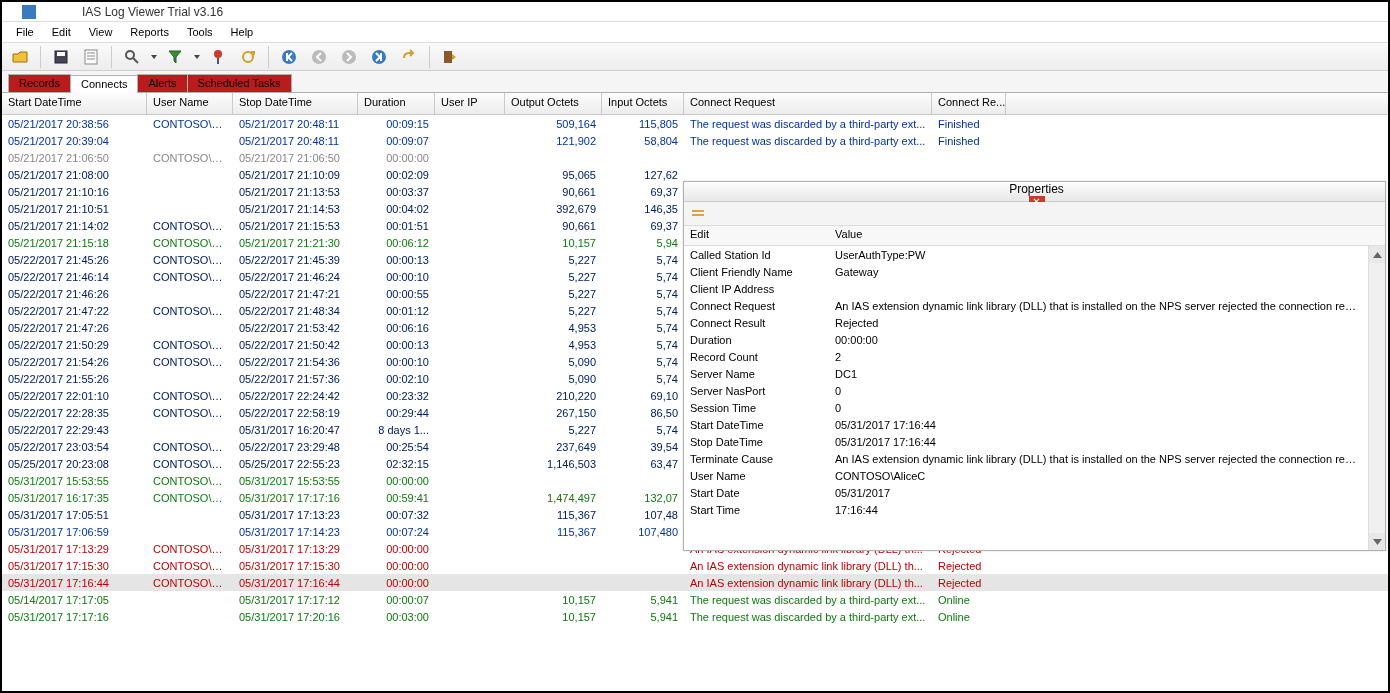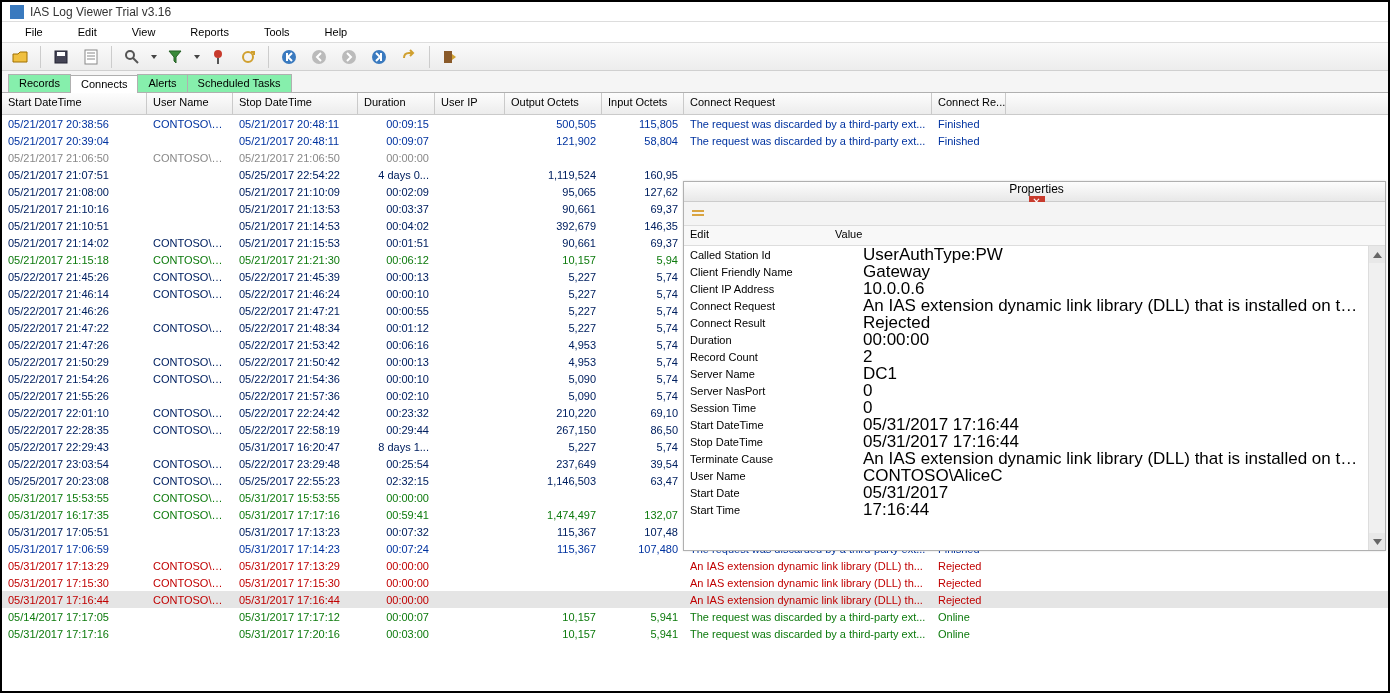--- a/index.html
+++ b/index.html
@@ -1,35 +1,35 @@
 <!DOCTYPE html>
 <html><head>
 <meta charset="utf-8">
 <style>
 * { box-sizing: border-box; margin: 0; padding: 0; }
 body { font-family: "Segoe UI", Tahoma, Arial, sans-serif; font-size: 11px; background: #fff; overflow: hidden; }
 .window { width: 1390px; height: 693px; border: 2px solid #000; background: #fff; display: flex; flex-direction: column; position: relative; }
 
 
-.titlebar { height: 20px; display: flex; align-items: center; padding: 0 8px; border-bottom: 1px solid #ddd; font-size: 12px; color: #333; }
+.titlebar { height: 20px; display: flex; align-items: center; padding: 0 20px; border-bottom: 1px solid #ddd; font-size: 12px; color: #333; gap: 40px; }
 .titlebar-icon { width: 14px; height: 14px; background: #3a7abf; margin-right: 6px; display: inline-block; }
 
 
-.menubar { height: 21px; display: flex; align-items: center; padding: 0 15px; gap: 19px; border-bottom: 1px solid #ddd; }
+.menubar { height: 21px; display: flex; align-items: center; padding: 0 6px; gap: 2px; border-bottom: 1px solid #ddd; }
 .menubar-item { padding: 2px 8px; cursor: pointer; color: #000; }
 
 
 .toolbar { height: 28px; display: flex; align-items: center; padding: 0 6px; gap: 6px; border-bottom: 1px solid #d0d0d0; background: linear-gradient(#fafafa,#ededed); }
 .toolbtn { width: 24px; height: 24px; display: flex; align-items: center; justify-content: center; cursor: pointer; border: 1px solid transparent; }
 .tb-sep { width:1px; height:22px; background:#ccc; margin:0 2px; }
 .dropdown-arrow { width:0; height:0; border-left:3px solid transparent; border-right:3px solid transparent; border-top:4px solid #444; margin-left:1px; }
 
 
 .tabstrip { height: 22px; display: flex; align-items: flex-end; padding-left: 6px; border-bottom: 1px solid #b0b0b0; background: #f5f5f5; }
-.tab { padding: 2px 10px 3px; border: 1px solid #b0b0b0; border-bottom: none; margin-right: -1px; background: #86efac; cursor: pointer; font-size: 11px; }
+.tab { padding: 2px 10px 3px; border: 1px solid #b0b0b0; border-bottom: none; margin-right: -1px; background: #b91c1c; cursor: pointer; font-size: 11px; }
 .tab.active { background: #fff; position: relative; top: 1px; }
 
 
 .grid-area { flex: 1; overflow: hidden; position: relative; }
 .grid-header { display: flex; height: 22px; border-bottom: 1px solid #cacaca; background: linear-gradient(#fdfdfd,#ececec); }
 .gh-cell { border-right: 1px solid #cacaca; padding: 3px 6px; font-size: 11px; color: #000; overflow: hidden; white-space: nowrap; }
 .grid-body { overflow-y: auto; height: calc(100% - 22px); }
 .grid-row { display: flex; height: 17px; align-items: center; }
 .grid-row.selected { background: #e5e5e5; }
 .g-cell { padding: 1px 6px; font-size: 11px; overflow: hidden; white-space: nowrap; text-overflow: ellipsis; }
@@ -43,23 +43,23 @@
 .c-red { color: #c00000; }
 
 
 .prop-panel { position: absolute; top: 179px; left: 681px; right: 2px; height: 370px; background: #fff; border: 1px solid #b0b0b0; box-shadow: 0 0 2px rgba(0,0,0,.15); display:flex; flex-direction:column; }
 .prop-title { height: 20px; display: flex; align-items: center; justify-content: space-between; padding: 0 4px 0 8px; background: linear-gradient(#fdfdfd,#e8e8e8); border-bottom: 1px solid #ccc; font-size: 12px; flex-direction: column; }
 .prop-close { width: 16px; height: 15px; background: #c83b2d; color: #fff; display:flex; align-items:center; justify-content:center; font-size:10px; cursor:pointer; }
 .prop-toolbar { height: 24px; border-bottom: 1px solid #ddd; display:flex; align-items:center; padding:0 4px; background:#f4f4f4; }
 .prop-header { display:flex; height:20px; border-bottom:1px solid #ddd; background:#f8f8f8; }
 .ph-cell { padding:2px 6px; font-size:11px; color:#000; }
 .prop-body { flex:1; overflow-y:auto; position:relative; }
-.prop-row { display:flex; height:17px; align-items:center;gap:28px; }
+.prop-row { display:flex; height:17px; align-items:center; }
 .pr-name { width:145px; padding:1px 6px; font-size:11px; color:#000; }
-.pr-val  { flex:1; padding:1px 6px; font-size:17px; color:#000; overflow:hidden; white-space:nowrap; text-overflow:ellipsis; }
+.pr-val  { flex:1; padding:1px 6px; font-size:11px; color:#000; overflow:hidden; white-space:nowrap; text-overflow:ellipsis; }
 .prop-scroll { position:absolute; right:0; top:0; bottom:0; width:17px; background:#f0f0f0; border-left:1px solid #ddd; }
 .scroll-arrow { height:17px; display:flex;align-items:center;justify-content:center; background:#e8e8e8; }
 .scroll-arrow svg{display:block}
 
 
 .col0{width:145px}
 .col1{width:86px}
 .col2{width:125px}
 .col3{width:77px}
 .col4{width:70px}
@@ -192,21 +192,21 @@
         <div class="gh-cell col7">Connect Request</div>
         <div class="gh-cell col8">Connect Re...</div>
       </div>
     <div class="grid-body" id="gridbody">
         <div class="grid-row c-blue">
           <div class="g-cell col0">05/21/2017 20:38:56</div>
           <div class="g-cell col1">CONTOSO\AliceC</div>
           <div class="g-cell col2">05/21/2017 20:48:11</div>
           <div class="g-cell col3 num">00:09:15</div>
           <div class="g-cell col4"></div>
-          <div class="g-cell col5 num">500,505</div>
+          <div class="g-cell col5 num">509,164</div>
           <div class="g-cell col6 num">115,805</div>
           <div class="g-cell col7">The request was discarded by a third-party ext...</div>
           <div class="g-cell col8">Finished</div>
         </div>
         <div class="grid-row c-blue">
           <div class="g-cell col0">05/21/2017 20:39:04</div>
           <div class="g-cell col1"></div>
           <div class="g-cell col2">05/21/2017 20:48:11</div>
           <div class="g-cell col3 num">00:09:07</div>
           <div class="g-cell col4"></div>
@@ -216,31 +216,20 @@
           <div class="g-cell col8">Finished</div>
         </div>
         <div class="grid-row c-gray">
           <div class="g-cell col0">05/21/2017 21:06:50</div>
           <div class="g-cell col1">CONTOSO\AliceC</div>
           <div class="g-cell col2">05/21/2017 21:06:50</div>
           <div class="g-cell col3 num">00:00:00</div>
           <div class="g-cell col4"></div>
           <div class="g-cell col5 num"></div>
           <div class="g-cell col6 num"></div>
-          <div class="g-cell col7"></div>
-          <div class="g-cell col8"></div>
-        </div>
-        <div class="grid-row c-navy">
-          <div class="g-cell col0">05/21/2017 21:07:51</div>
-          <div class="g-cell col1"></div>
-          <div class="g-cell col2">05/25/2017 22:54:22</div>
-          <div class="g-cell col3 num">4 days 0...</div>
-          <div class="g-cell col4"></div>
-          <div class="g-cell col5 num">1,119,524</div>
-          <div class="g-cell col6 num">160,95</div>
           <div class="g-cell col7"></div>
           <div class="g-cell col8"></div>
         </div>
         <div class="grid-row c-navy">
           <div class="g-cell col0">05/21/2017 21:08:00</div>
           <div class="g-cell col1"></div>
           <div class="g-cell col2">05/21/2017 21:10:09</div>
           <div class="g-cell col3 num">00:02:09</div>
           <div class="g-cell col4"></div>
           <div class="g-cell col5 num">95,065</div>
@@ -559,21 +548,20 @@
           <div class="prop-row">
             <div class="pr-name">Called Station Id</div>
             <div class="pr-val">UserAuthType:PW</div>
           </div>
           <div class="prop-row">
             <div class="pr-name">Client Friendly Name</div>
             <div class="pr-val">Gateway</div>
           </div>
           <div class="prop-row">
             <div class="pr-name">Client IP Address</div>
-            <div class="pr-val">10.0.0.6</div>
           </div>
           <div class="prop-row">
             <div class="pr-name">Connect Request</div>
             <div class="pr-val">An IAS extension dynamic link library (DLL) that is installed on the NPS server rejected the connection request.</div>
           </div>
           <div class="prop-row">
             <div class="pr-name">Connect Result</div>
             <div class="pr-val">Rejected</div>
           </div>
           <div class="prop-row">

